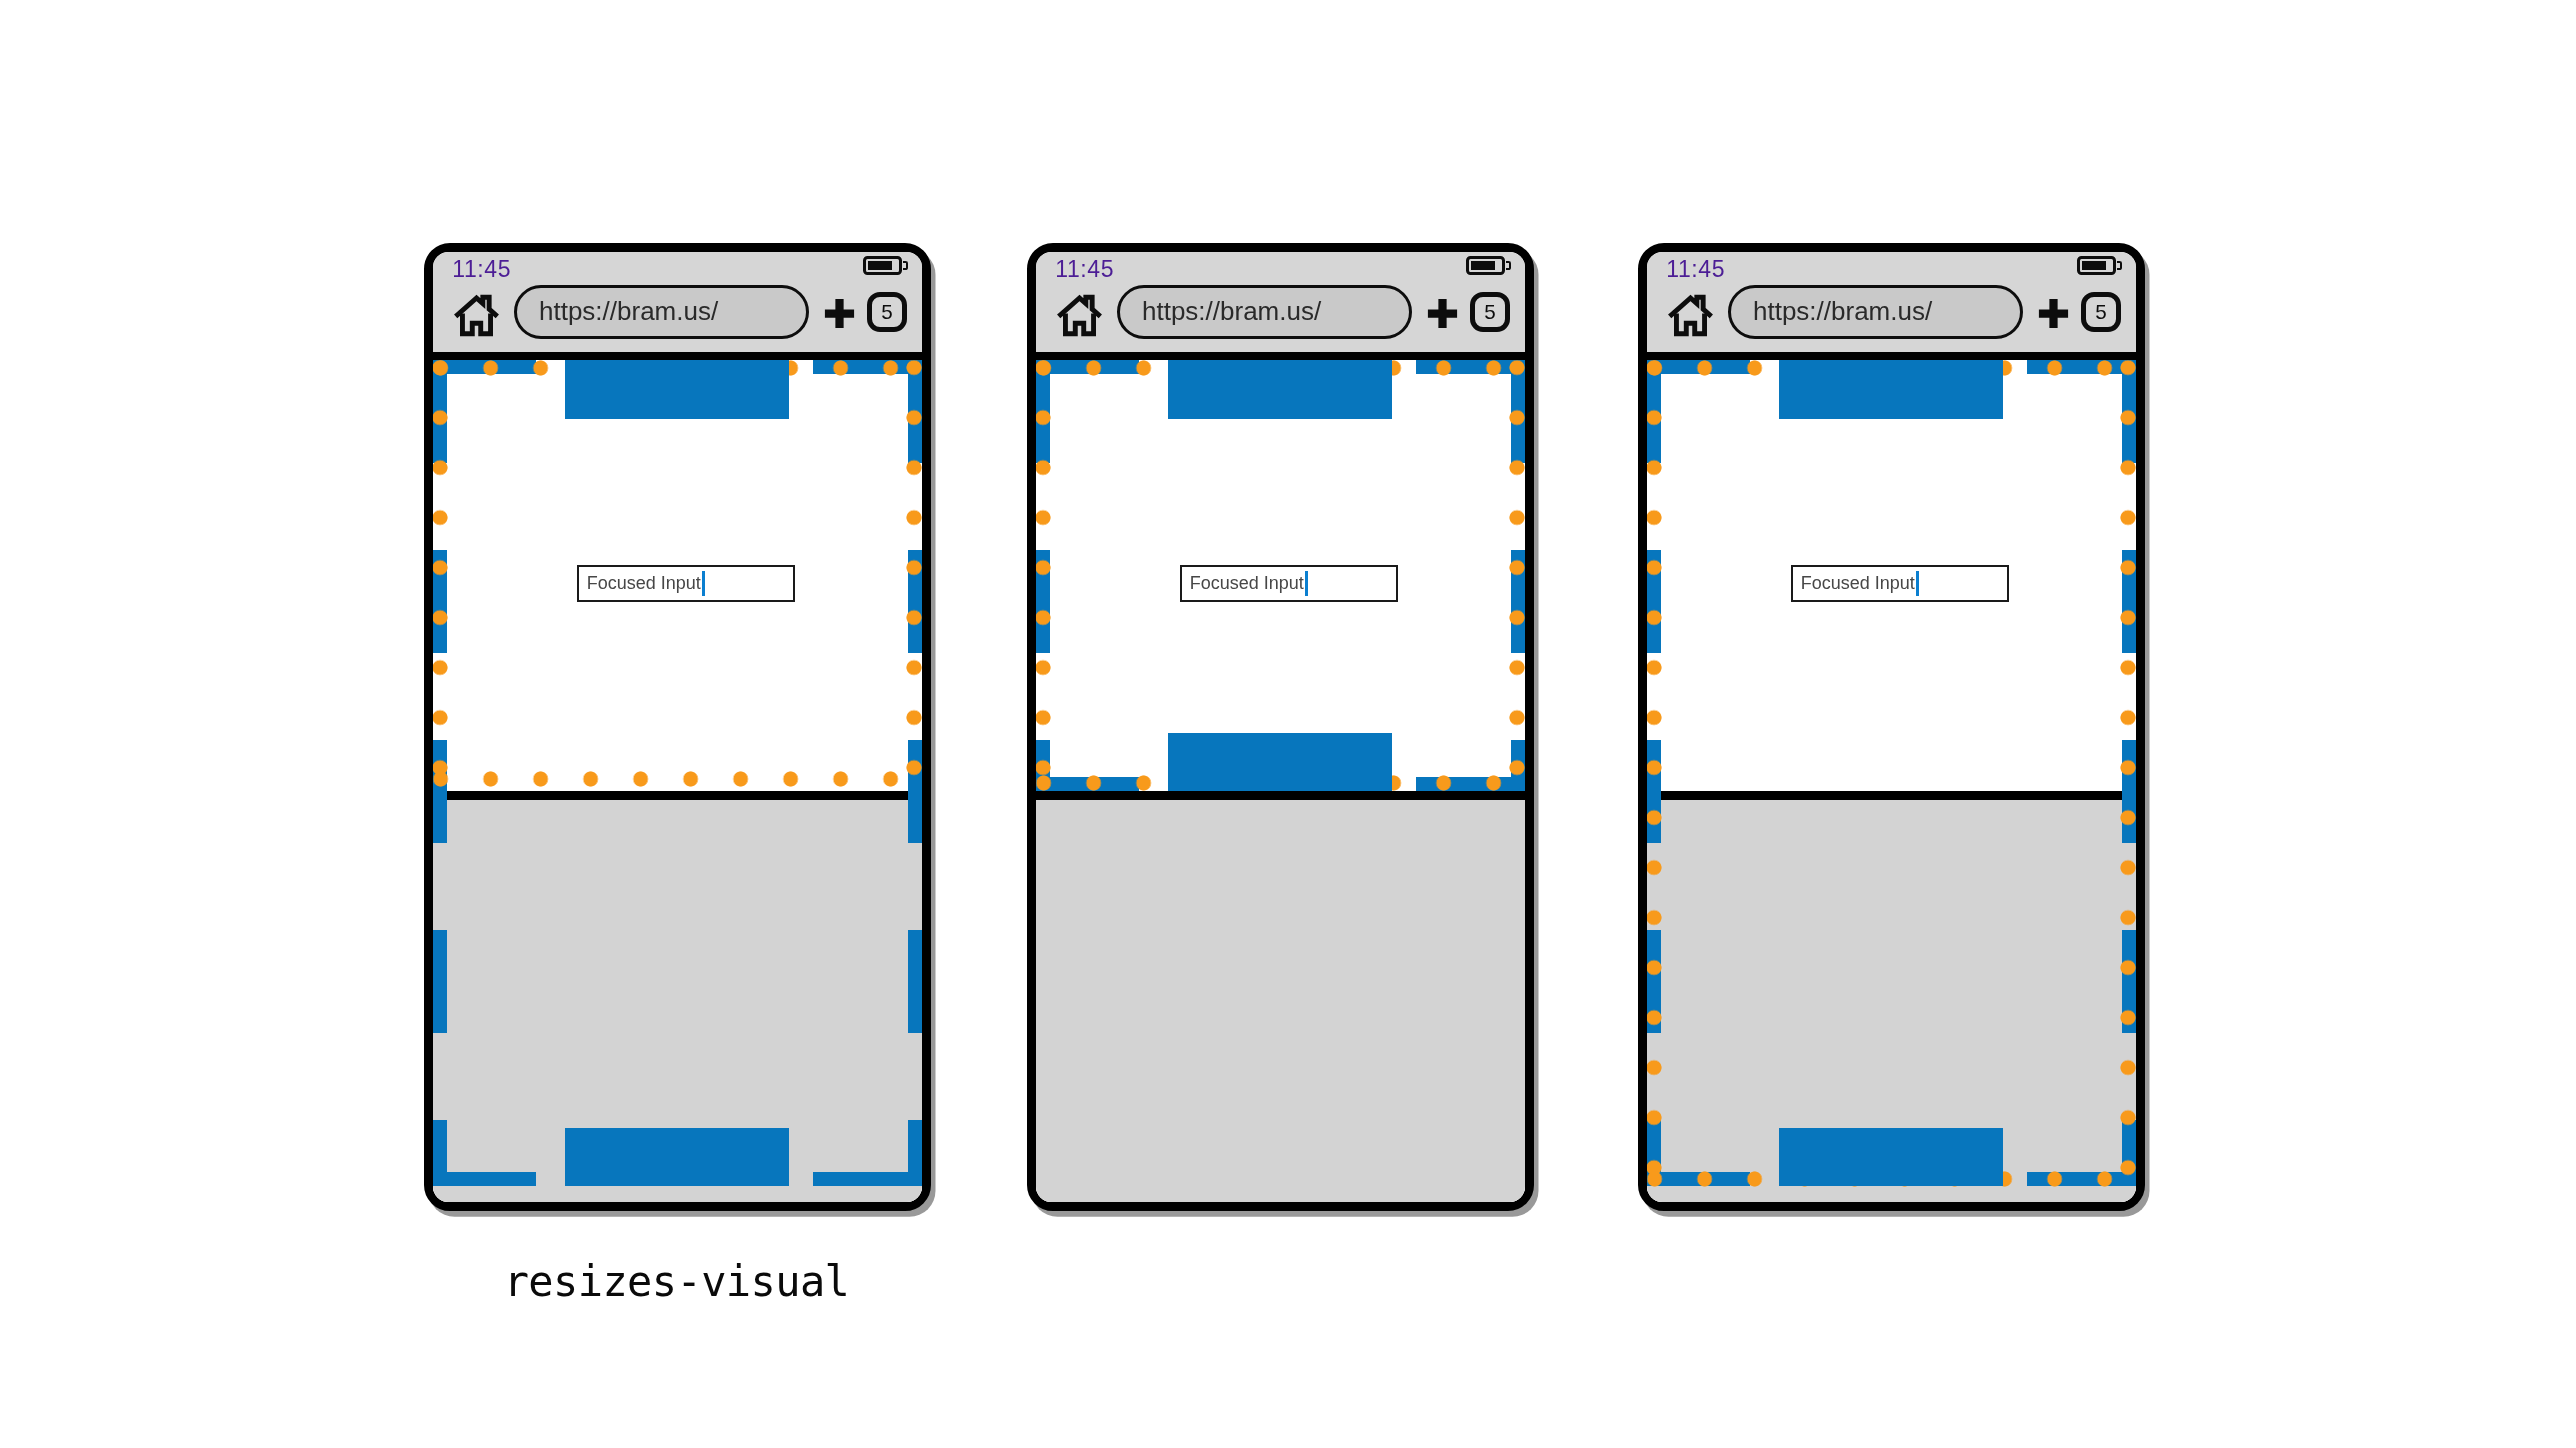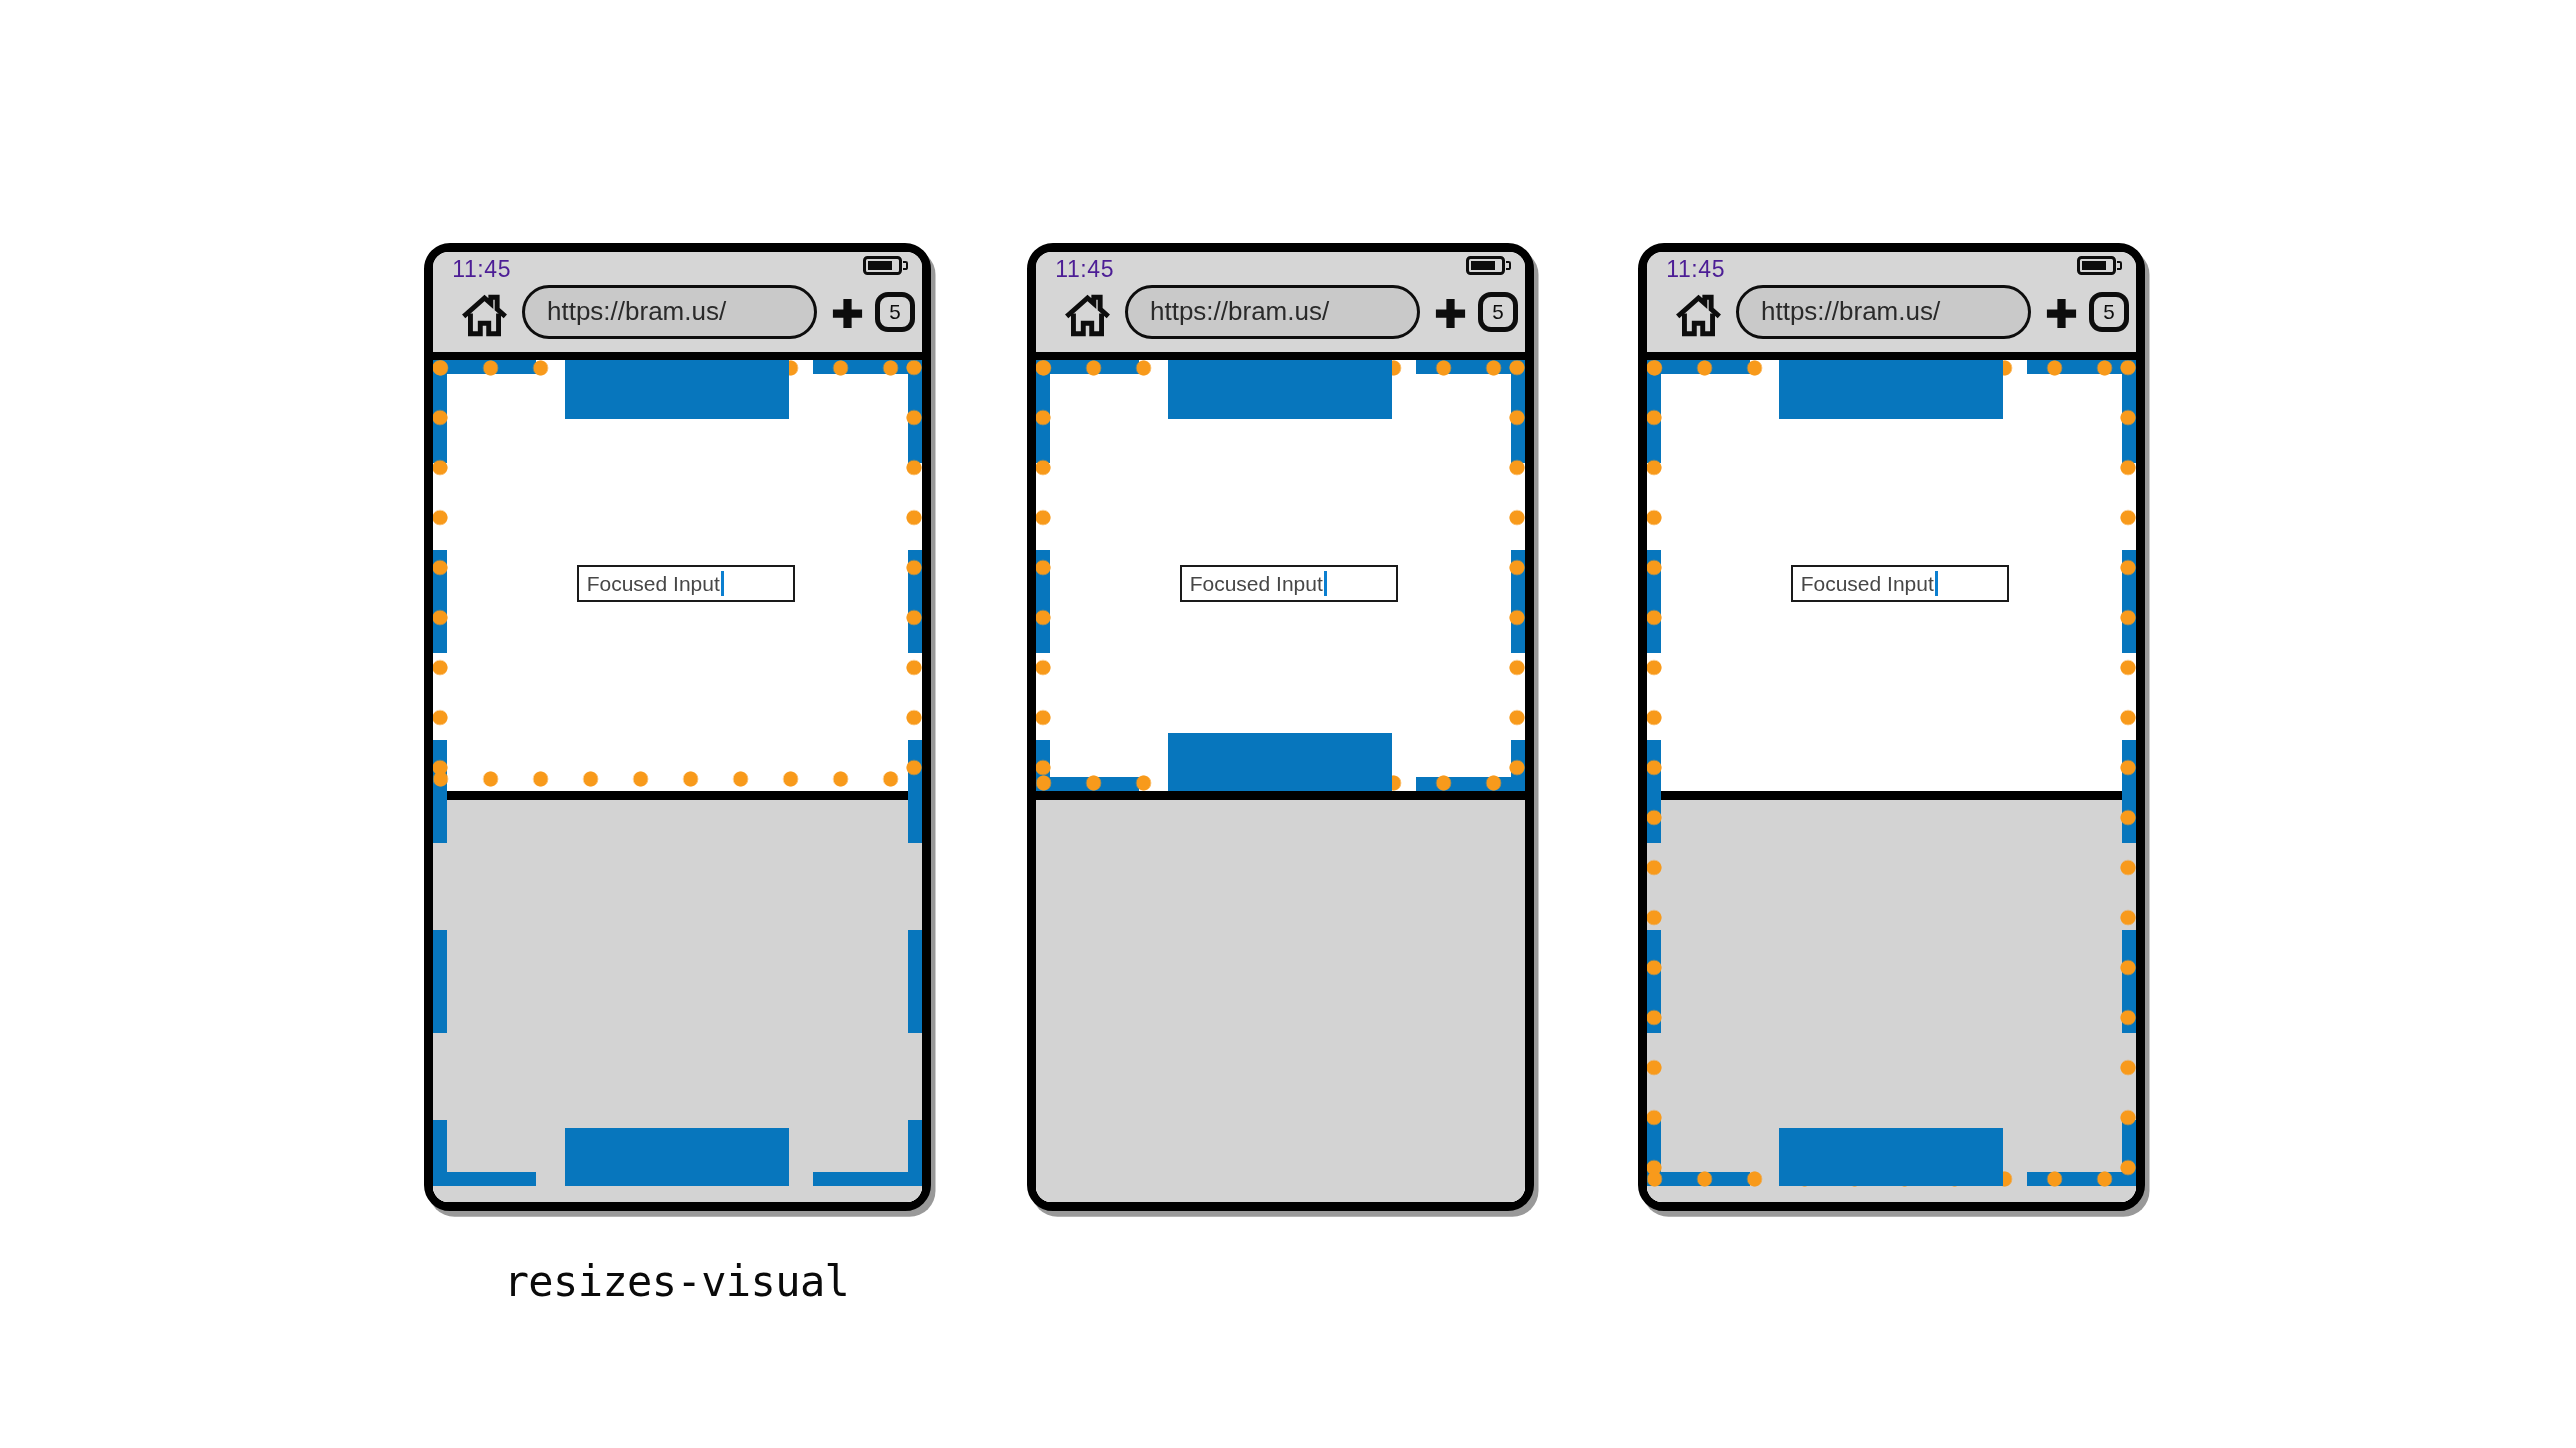--- a/index.html
+++ b/index.html
@@ -21,21 +21,21 @@
   .inner{position:relative;width:489px;height:950px;border-radius:15.5px;overflow:hidden;background:#fff;}
 
   
   .chrome{position:absolute;left:0;top:0;width:489px;height:100px;background:var(--chrome);}
   .status-row{position:absolute;left:0;top:0;width:100%;height:36px;}
   .time{position:absolute;left:19.3px;top:3.9px;font-size:23px;color:#4c1d95;letter-spacing:0.6px;}
   .battery{position:absolute;right:14px;top:3.9px;width:45px;height:19.3px;}
   .bat-body{position:absolute;left:0;top:0;width:39px;height:19.3px;border:3.2px solid var(--ink);border-radius:4.5px;}
   .bat-fill{position:absolute;left:1.9px;top:1.9px;width:24.5px;height:9px;background:var(--ink);}
   .bat-nub{position:absolute;right:0;top:5.2px;width:5.2px;height:9px;border:2.6px solid var(--ink);border-left:none;border-radius:0 2.6px 2.6px 0;}
-  .nav-row{position:absolute;left:12px;top:36px;width:100%;height:64px;}
+  .nav-row{position:absolute;left:4px;top:36px;width:100%;height:64px;}
   .home{position:absolute;left:16.7px;top:5.2px;width:45px;height:45px;}
   .pill{position:absolute;left:77px;top:-3.2px;width:295px;height:54px;background:var(--pill);
     border:3.9px solid var(--ink);border-radius:27px;display:flex;align-items:center;}
   .pill span{padding-left:22px;font-size:26px;color:#2a2a2a;}
   .plus{position:absolute;left:386px;top:9px;width:33px;height:33px;}
   .tabbox{position:absolute;left:430px;top:3.9px;width:40px;height:40px;border:5.2px solid var(--ink);
     border-radius:13px;display:flex;align-items:center;justify-content:center;}
   .tabbox span{font-size:20.6px;color:var(--ink);font-weight:500;}
 
   .sep{position:absolute;left:0;top:100px;width:489px;height:7.7px;background:#000;}
@@ -86,21 +86,21 @@
 
   .v-oc .dash-left,.v-oc .dash-right{height:826px;}
   .v-oc .dash-bottom{top:812px;}
   .v-oc .dots-left,.v-oc .dots-right{height:826px;}
   .v-oc .dots-bottom{top:811px;}
   .v-oc .footer-bar{top:768px;}
 
   
   .inputbox{position:absolute;left:144px;top:205px;width:218px;height:37px;background:#fff;
     border:2.6px solid #1a1a1a;display:flex;align-items:center;z-index:5;}
-  .input-text{padding-left:7.7px;font-size:21px;color:#474747;}
+  .input-text{padding-left:7.7px;font-size:18px;color:#474747;}
   .caret{display:inline-block;width:2.6px;height:24.5px;background:#0b7fd0;margin-left:1.3px;}
 
   
   .caption{position:absolute;top:1257px;width:451px;text-align:center;
     font-family:"DejaVu Sans Mono","Liberation Mono",monospace;font-size:42px;font-weight:500;
     color:#0a0a0a;letter-spacing:-0.6px;white-space:nowrap;}
 </style>
 </head>
 <body>
 

